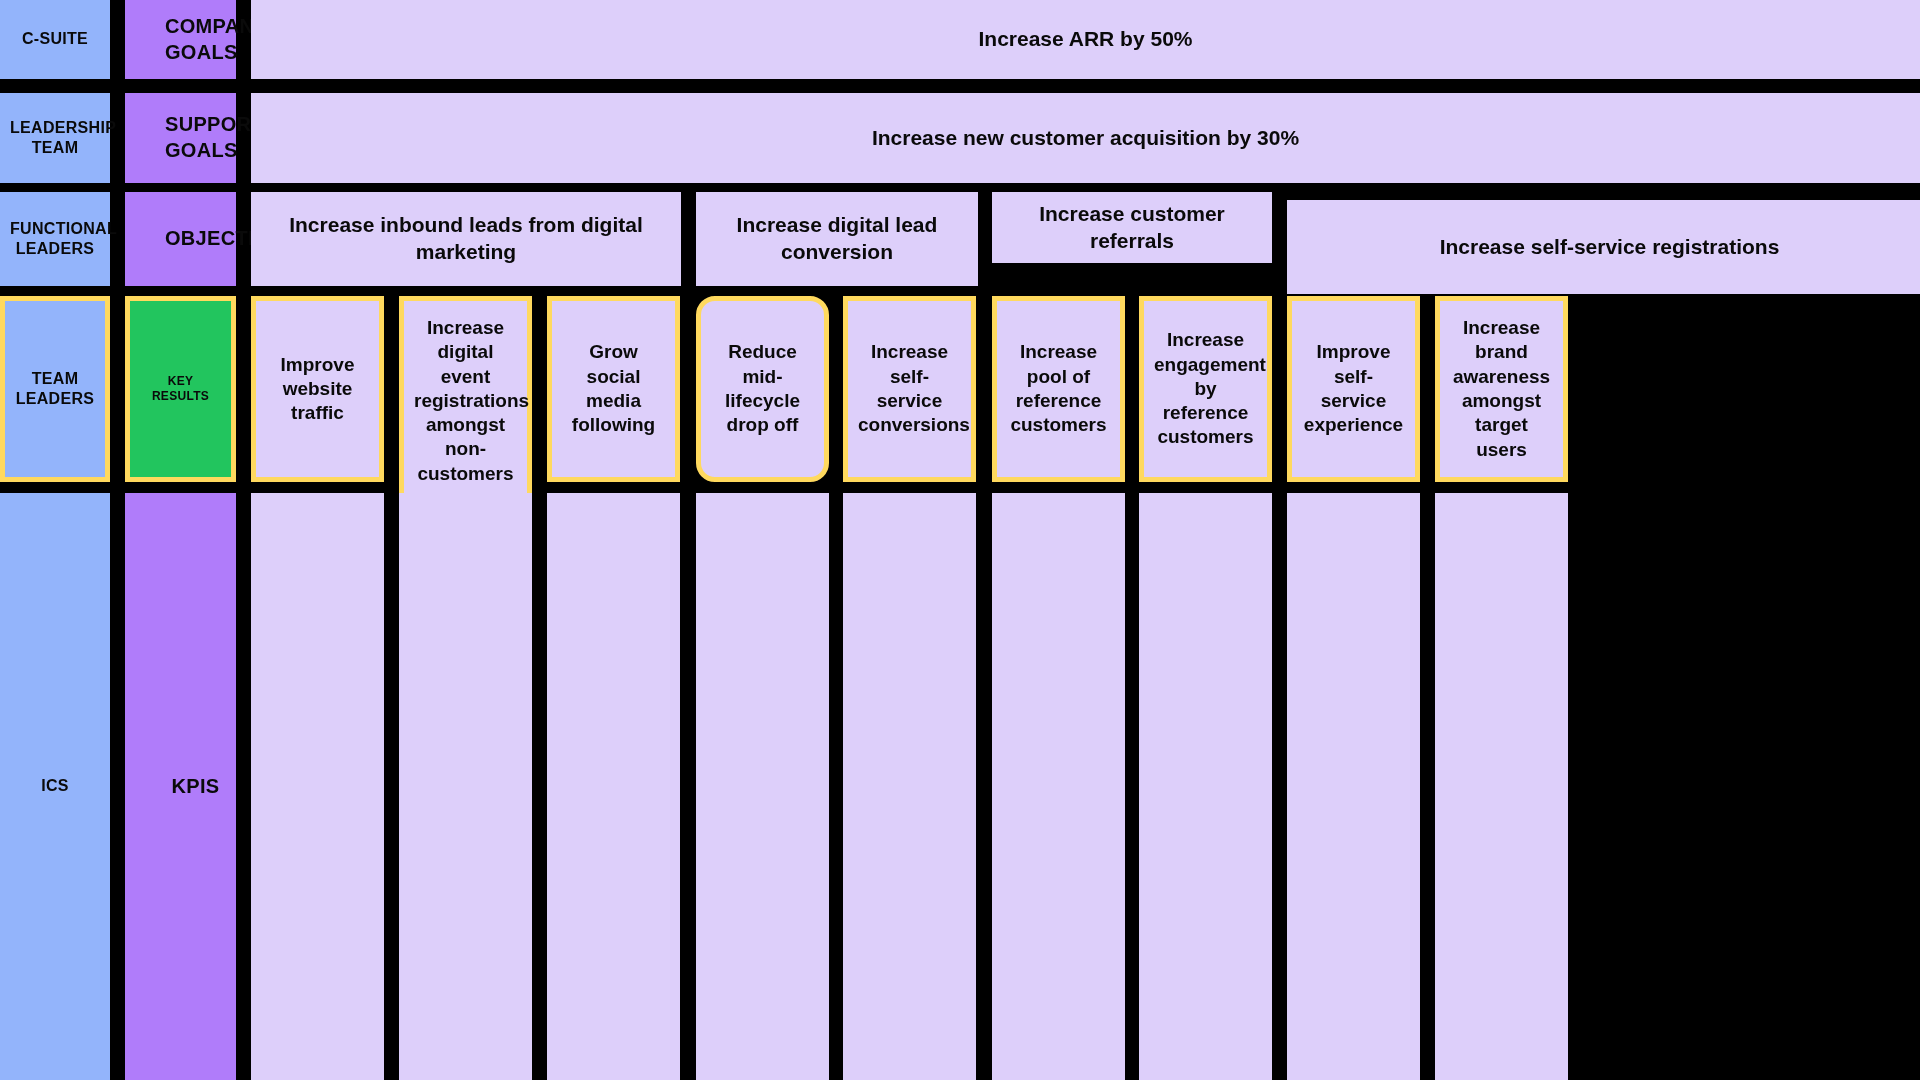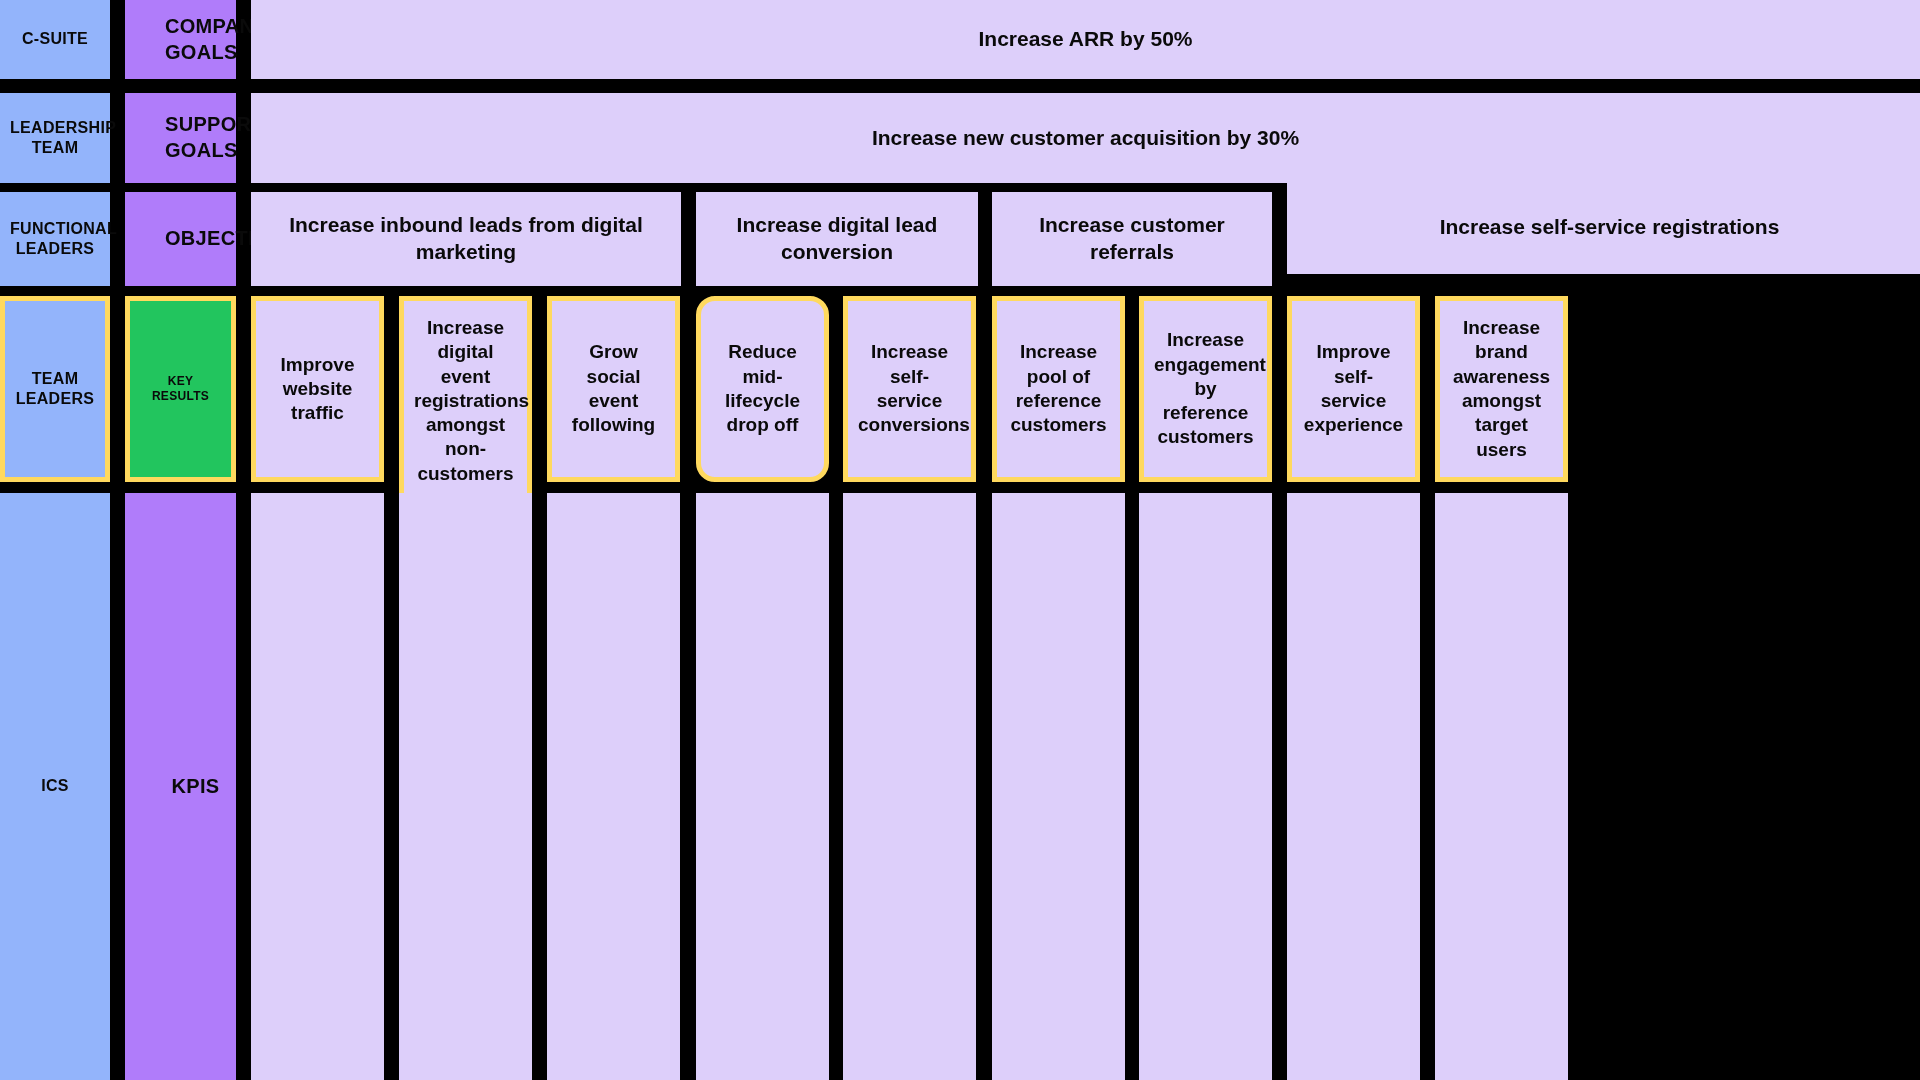--- a/index.html
+++ b/index.html
@@ -113,42 +113,42 @@
   </div>
   <div class="cell category" style="left:125px; top:192px; width:111px; height:94px;align-items:center;">
     <span>OBJECTIVES</span>
   </div>
   <div class="cell content" style="left:251px; top:192px; width:430px; height:94px;">
     <span>Increase inbound leads from digital marketing</span>
   </div>
   <div class="cell content" style="left:696px; top:192px; width:282px; height:94px;justify-content:center;">
     <span>Increase digital lead conversion</span>
   </div>
-  <div class="cell content" style="left:992px; top:192px; width:280px; height:94px;">
+  <div class="cell content" style="left:992px; top:192px; width:280px; height:71px;">
     <span>Increase customer referrals</span>
   </div>
-  <div class="cell content" style="left:1287px; top:180px; width:633px; height:94px;padding-left:22px;">
+  <div class="cell content" style="left:1287px; top:200px; width:633px; height:94px;padding-left:22px;">
     <span>Increase self-service registrations</span>
   </div>
 
   <div class="cell kr-role" style="left:0px; top:296px; width:110px; height:186px;">
     <span>TEAM LEADERS</span>
   </div>
   <div class="cell kr-category" style="left:125px; top:296px; width:111px; height:186px;">
     <span>KEY RESULTS</span>
   </div>
 
   <div class="cell kr" style="left:251px; top:296px; width:133px; height:186px;">
     <span>Improve website traffic</span>
   </div>
   <div class="cell kr" style="left:399px; top:296px; width:133px; height:210px;">
     <span>Increase digital event registrations amongst non-customers</span>
   </div>
   <div class="cell kr" style="left:547px; top:296px; width:133px; height:186px;">
-    <span>Grow social event following</span>
+    <span>Grow social media following</span>
   </div>
   <div class="cell kr" style="left:696px; top:296px; width:133px; height:186px;border-radius:19px;">
     <span>Reduce mid-lifecycle drop off</span>
   </div>
   <div class="cell kr" style="left:843px; top:296px; width:133px; height:186px;">
     <span>Increase self-service conversions</span>
   </div>
   <div class="cell kr" style="left:992px; top:296px; width:133px; height:186px;">
     <span>Increase pool of reference customers</span>
   </div>

